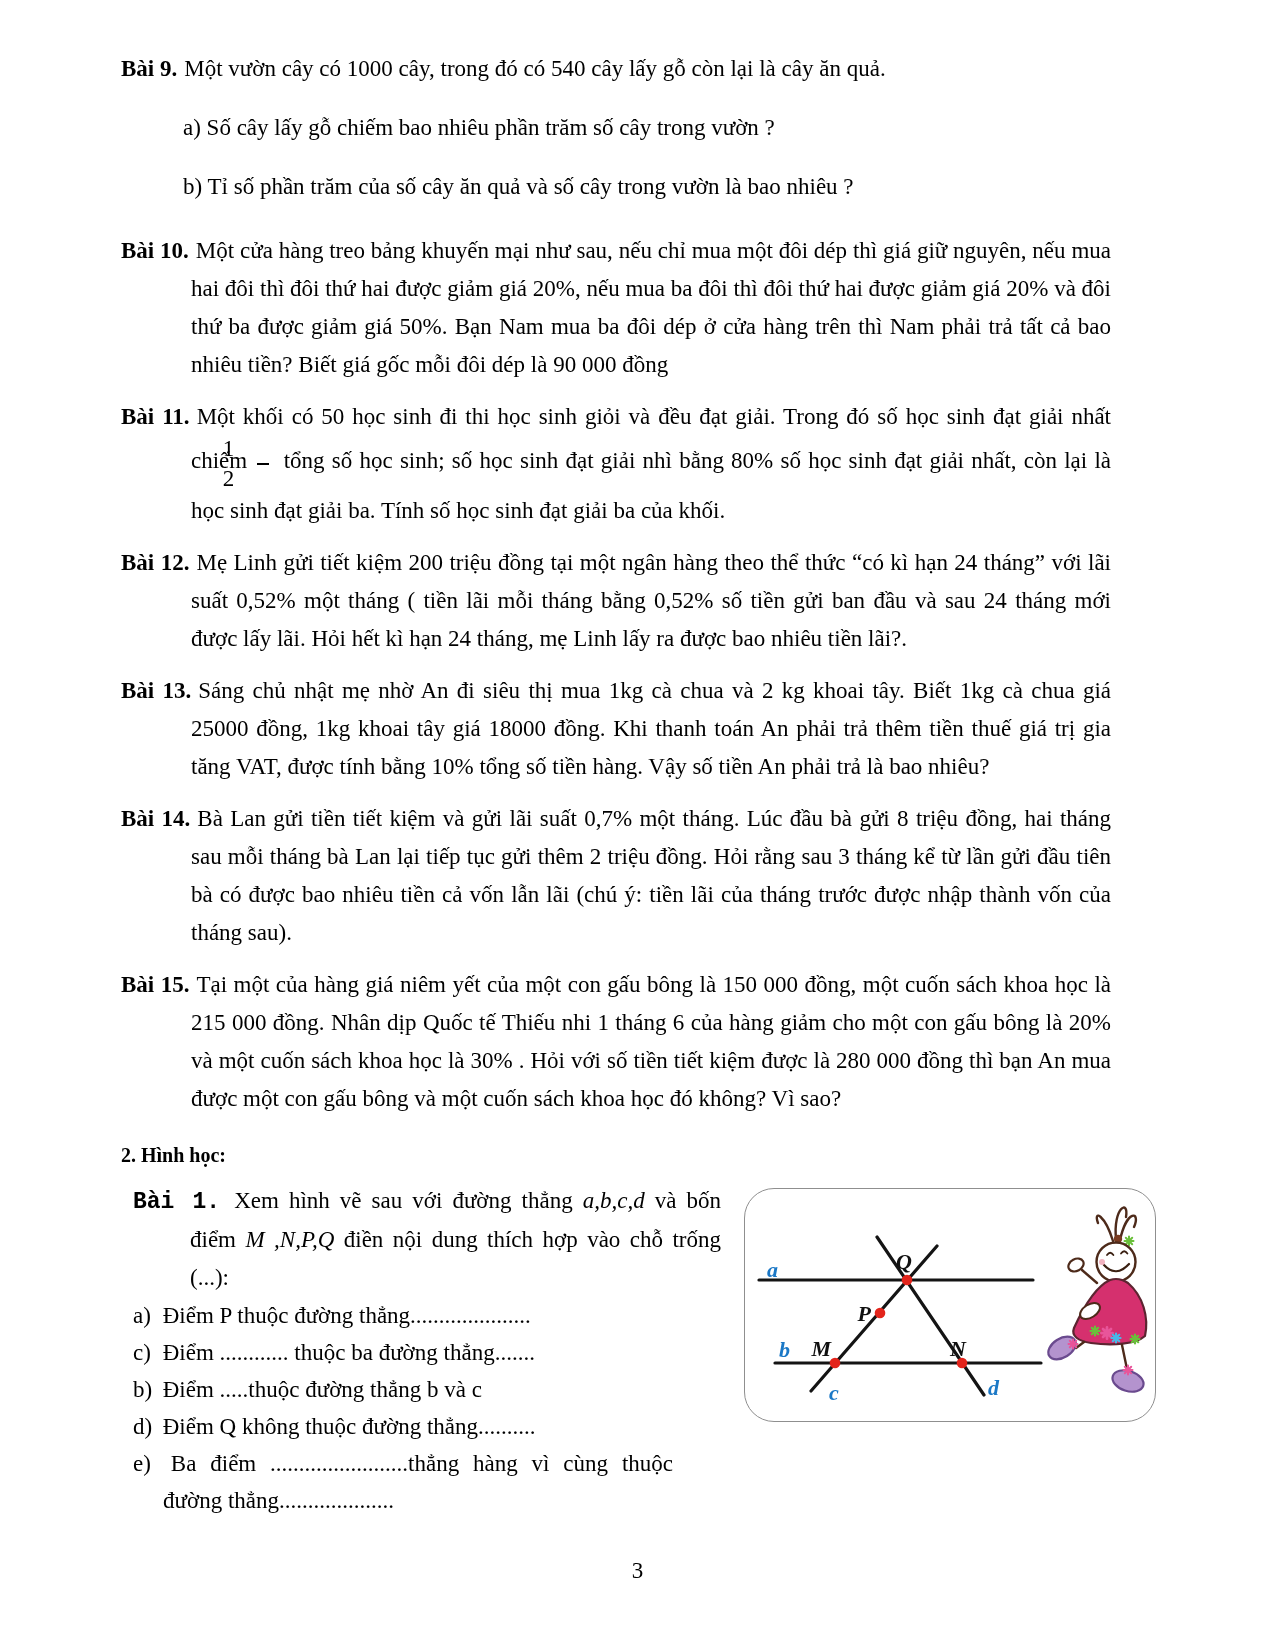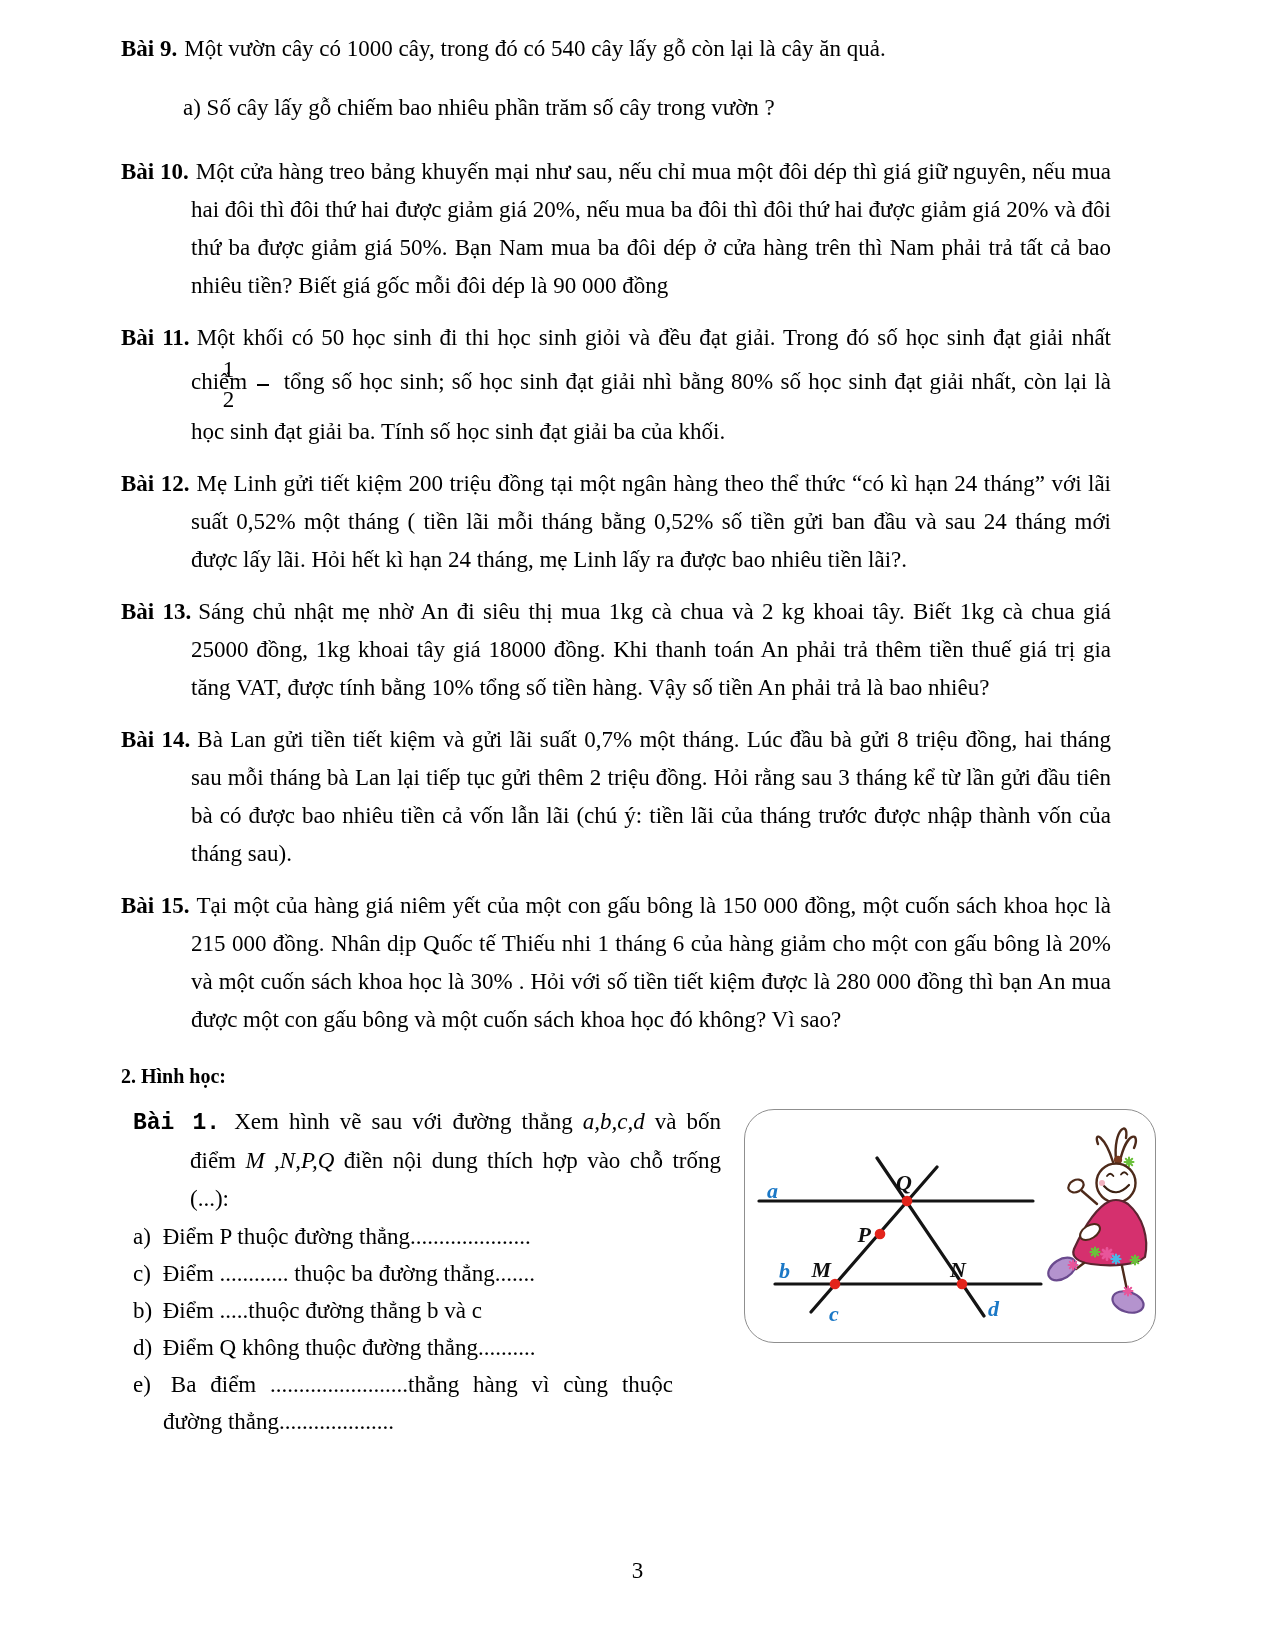--- a/index.html
+++ b/index.html
@@ -2,21 +2,21 @@
 <html><head>
 <meta charset="utf-8">
 <style>
   html,body{margin:0;padding:0;}
   body{
     width:1275px;height:1650px;position:relative;overflow:hidden;
     background:#ffffff;color:#000;
     font-family:"Liberation Serif", serif;
     font-size:23px;
   }
-  .content{position:absolute;left:121px;top:30px;width:990px;}
+  .content{position:absolute;left:121px;top:50px;width:990px;}
   .prob{
     text-align:justify;line-height:38px;
     text-indent:-70px;padding-left:70px;
     margin:0 0 14px 0;
   }
   .plabel{font-weight:bold;margin-right:7px;}
   .sub{line-height:38px;padding-left:62px;margin:21px 0 19px 0;}
   .prob.p10{margin-top:26px;}
   .prob.p11{margin-top:12px;}
   .prob.p12{margin-top:12px;}
@@ -56,20 +56,21 @@
   .pt{fill:#101010;font-family:"Liberation Serif",serif;font-style:italic;font-weight:bold;font-size:22px;}
   .pageno{position:absolute;left:0;right:0;top:1552px;text-align:center;line-height:38px;}
 </style>
 </head>
 <body>
 
 <div class="content">
 
   <p class="prob"><b class="plabel">Bài 9.</b><span>Một vườn cây có 1000 cây, trong đó có 540 cây lấy gỗ còn lại là cây ăn quả.</span></p>
   <p class="sub">a) Số cây lấy gỗ chiếm bao nhiêu phần trăm số cây trong vườn ?</p>
+  <p class="sub">b) Tỉ số phần trăm của số cây ăn quả và số cây trong vườn là bao nhiêu ?</p>
 
   <p class="prob p10"><b class="plabel">Bài 10.</b><span>Một cửa hàng treo bảng khuyến mại như sau, nếu chỉ mua một đôi dép thì giá giữ nguyên, nếu mua hai đôi thì đôi thứ hai được giảm giá 20%, nếu mua ba đôi thì đôi thứ hai được giảm giá 20% và đôi thứ ba được giảm giá 50%. Bạn Nam mua ba đôi dép ở cửa hàng trên thì Nam phải trả tất cả bao nhiêu tiền? Biết giá gốc mỗi đôi dép là 90 000 đồng</span></p>
 
   <p class="prob p11"><b class="plabel">Bài 11.</b><span>Một khối có 50 học sinh đi thi học sinh giỏi và đều đạt giải. Trong đó số học sinh đạt giải nhất chiếm</span>
     <span class="frac"><span class="num">1</span><span class="den">2</span></span>
     <span>tổng số học sinh; số học sinh đạt giải nhì bằng 80% số học sinh đạt giải nhất, còn lại là học sinh đạt giải ba. Tính số học sinh đạt giải ba của khối.</span></p>
 
   <p class="prob p12"><b class="plabel">Bài 12.</b><span>Mẹ Linh gửi tiết kiệm 200 triệu đồng tại một ngân hàng theo thể thức “có kì hạn 24 tháng” với lãi suất 0,52% một tháng ( tiền lãi mỗi tháng bằng 0,52% số tiền gửi ban đầu và sau 24 tháng mới được lấy lãi. Hỏi hết kì hạn 24 tháng, mẹ Linh lấy ra được bao nhiêu tiền lãi?.</span></p>
 
   <p class="prob p13"><b class="plabel">Bài 13.</b><span>Sáng chủ nhật mẹ nhờ An đi siêu thị mua 1kg cà chua và 2 kg khoai tây. Biết 1kg cà chua giá 25000 đồng, 1kg khoai tây giá 18000 đồng. Khi thanh toán An phải trả thêm tiền thuế giá trị gia tăng VAT, được tính bằng 10% tổng số tiền hàng. Vậy số tiền An phải trả là bao nhiêu?</span></p>

